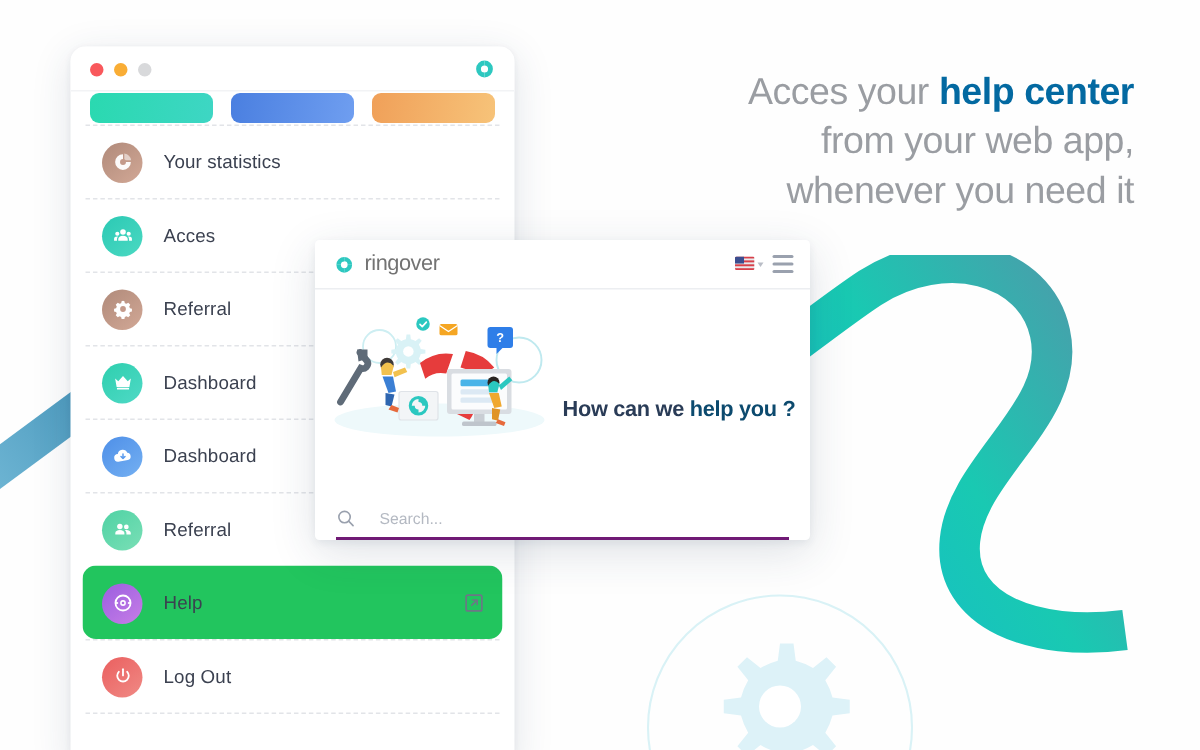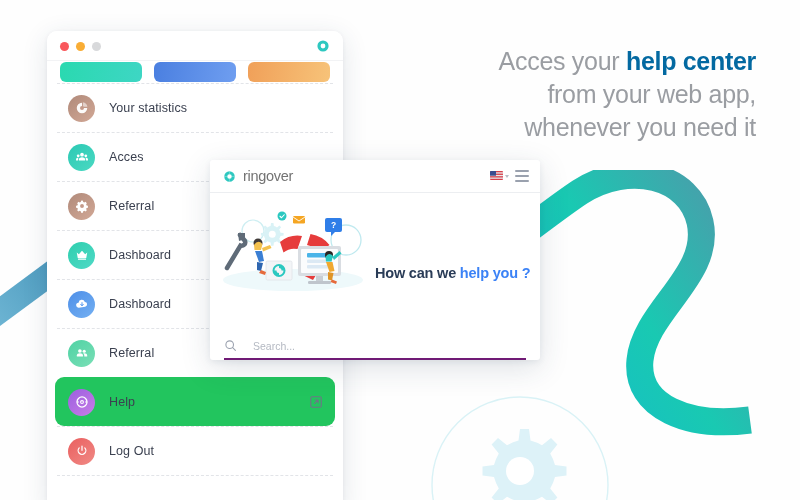--- a/index.html
+++ b/index.html
@@ -81,21 +81,21 @@
   #hc-caret{position:absolute;right:31px;top:15px;width:0;height:0;border-left:2.5px solid transparent;border-right:2.5px solid transparent;border-top:3px solid #b9bdc6;}
   #hc-menu{position:absolute;right:11px;top:10px;width:14px;height:12px;}
   #hc-menu span{display:block;height:2px;background:#9aa1ae;border-radius:1px;margin-bottom:3px;}
 
   #hc-body{position:relative;height:168px;}
   #hc-illustration{position:absolute;left:8px;top:12px;width:150px;height:92px;}
   #hc-headline{
     position:absolute;left:165px;top:72px;font-size:14.5px;font-weight:700;
     color:#2a3c57;letter-spacing:-.2px;white-space:nowrap;
   }
-  #hc-headline .accent{color:#3b82f6;}
+  #hc-headline .accent{color:#0c4a6e;}
   #hc-search{
     position:absolute;left:14px;right:14px;top:140px;height:25px;
     border-bottom:4px solid #701a75;display:flex;align-items:center;
   }
   #hc-search-icon{width:13px;height:13px;color:#9aa1ae;flex:0 0 auto;}
   #hc-search-input{
     border:0;outline:0;background:transparent;margin-left:14px;flex:1;
     font-family:"Liberation Sans",sans-serif;font-size:10.5px;color:#525a68;
   }
   #hc-search-input::placeholder{color:#b4b9c2;}

